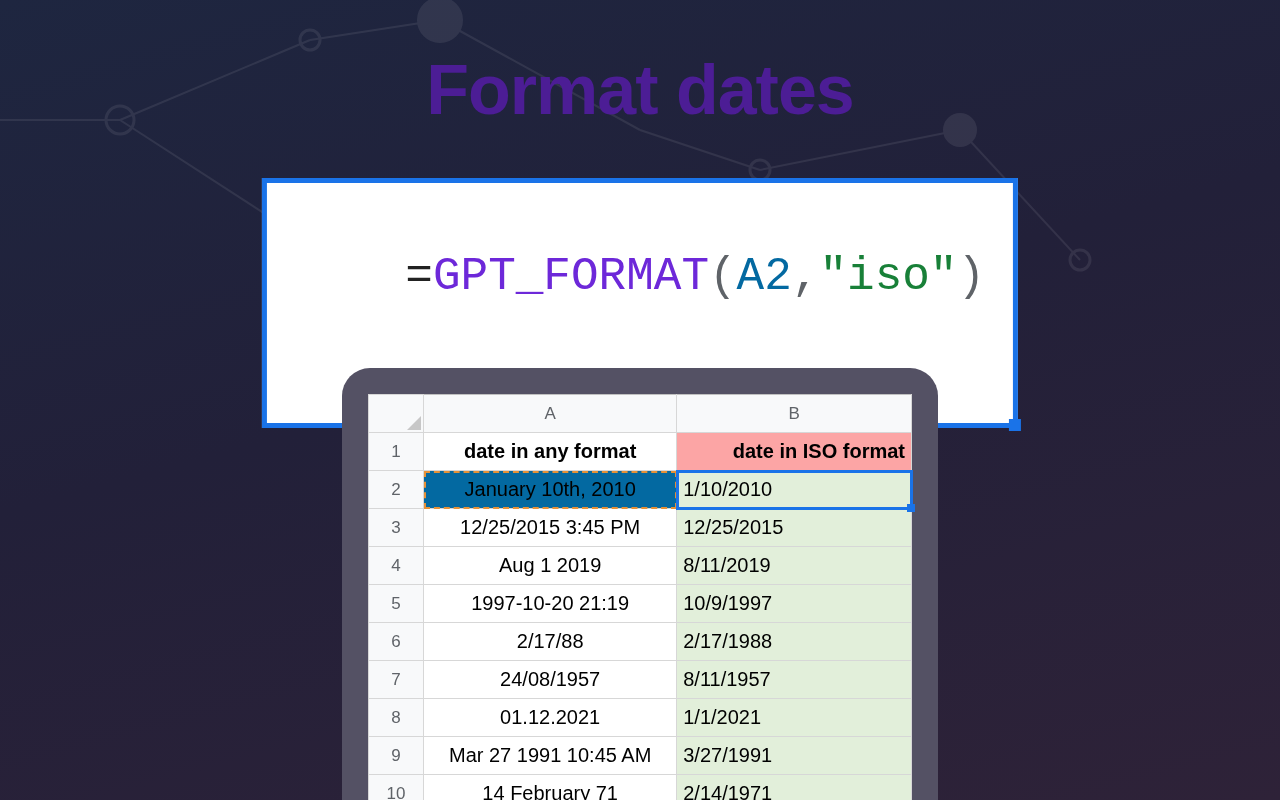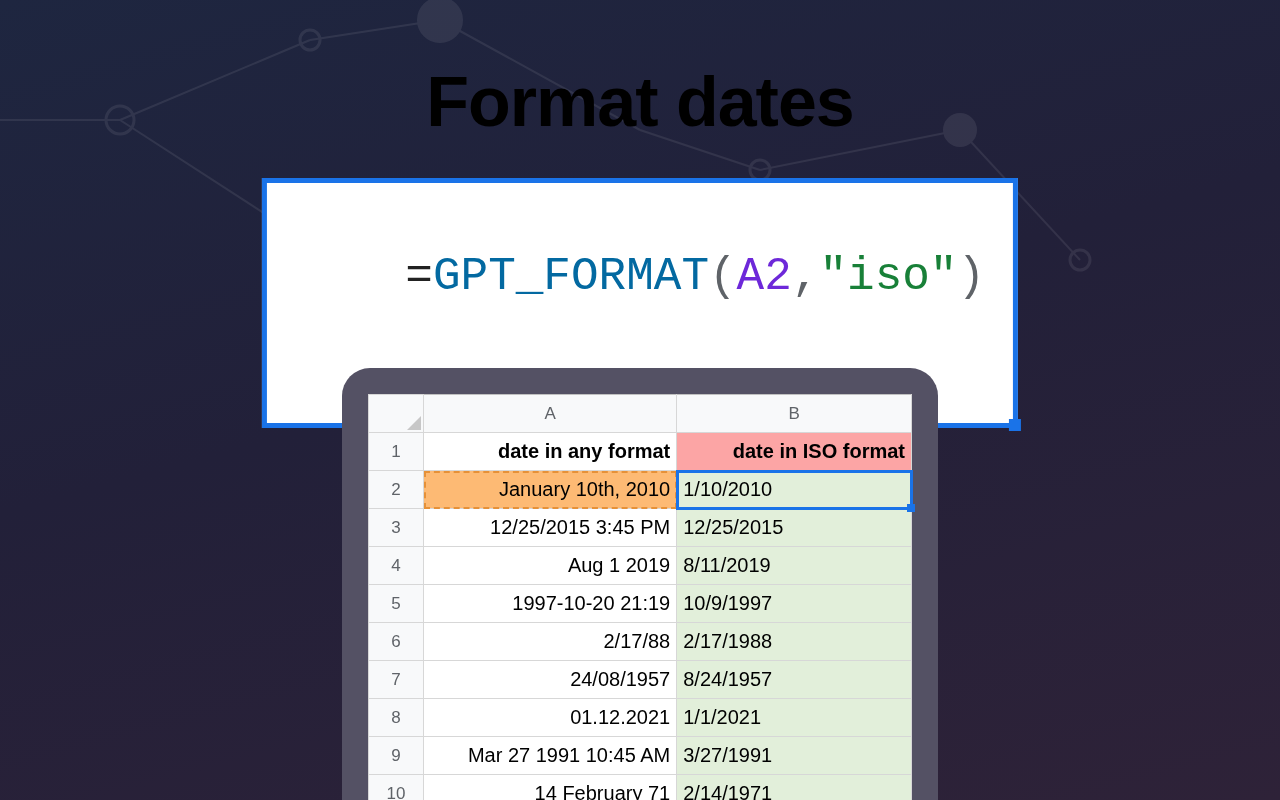--- a/index.html
+++ b/index.html
@@ -9,23 +9,23 @@
     font-family: Arial, Helvetica, sans-serif;
     position: relative;
   }
   .bg-network {
     position: absolute; inset: 0;
     pointer-events: none;
     opacity: 0.08;
   }
   .title {
     position: absolute;
-    top: 62px; left: 0; right: 0;
+    top: 50px; left: 0; right: 0;
     text-align: center;
-    color: #000000;
+    color: #4c1d95;
     font-weight: 900;
     font-size: 70px;
     letter-spacing: -1px;
   }
   .formula-wrap {
     position: absolute;
     top: 178px;
     left: 50%;
     transform: translateX(-50%);
   }
@@ -97,43 +97,43 @@
   }
   .corner::after {
     content: "";
     position: absolute;
     right: 2px; bottom: 2px;
     border-style: solid;
     border-width: 0 0 14px 14px;
     border-color: transparent transparent #c7c7c7 transparent;
   }
   .bold { font-weight: 700; }
-  .colA { width: 248px; text-align: right; }
+  .colA { width: 248px; text-align: center; }
   .colB { width: 230px; text-align: left; background: #e2efda; }
   .hdrB { font-weight: 700; text-align: right; background: #fca5a5; }
   .sel-src {
     outline: 2px dashed #e69138;
     outline-offset: -2px;
-    background: #fdba74;
+    background: #0369a1;
   }
   .sel-dst {
     outline: 3px solid #1a73e8;
     outline-offset: -2px;
     position: relative;
   }
   .sel-dst::after {
     content: "";
     position: absolute;
     right: -4px; bottom: -4px;
     width: 8px; height: 8px;
     background: #1a73e8;
   }
   .tok-eq   { color: #222; }
-  .tok-fn   { color: #0369a1; text-align: center; }
-  .tok-ref  { color: #6d28d9; }
+  .tok-fn   { color: #6d28d9; text-align: center; }
+  .tok-ref  { color: #0369a1; }
   .tok-punc { color: #5f6368; }
   .tok-str  { color: #188038; }
 </style>
 </head>
 <body>
 
 <svg class="bg-network" viewBox="0 0 1280 800">
   <g stroke="#fff" stroke-width="2" fill="#fff">
     <line x1="-40" y1="120" x2="120" y2="120"></line>
     <line x1="120" y1="120" x2="310" y2="40"></line>
@@ -199,21 +199,21 @@
       <td class="colB">10/9/1997</td>
     </tr>
     <tr>
       <td class="row-head">6</td>
       <td class="colA">2/17/88</td>
       <td class="colB">2/17/1988</td>
     </tr>
     <tr>
       <td class="row-head">7</td>
       <td class="colA">24/08/1957</td>
-      <td class="colB">8/24/1957</td>
+      <td class="colB">8/11/1957</td>
     </tr>
     <tr>
       <td class="row-head">8</td>
       <td class="colA">01.12.2021</td>
       <td class="colB">1/1/2021</td>
     </tr>
     <tr>
       <td class="row-head">9</td>
       <td class="colA">Mar 27 1991 10:45 AM</td>
       <td class="colB">3/27/1991</td>

